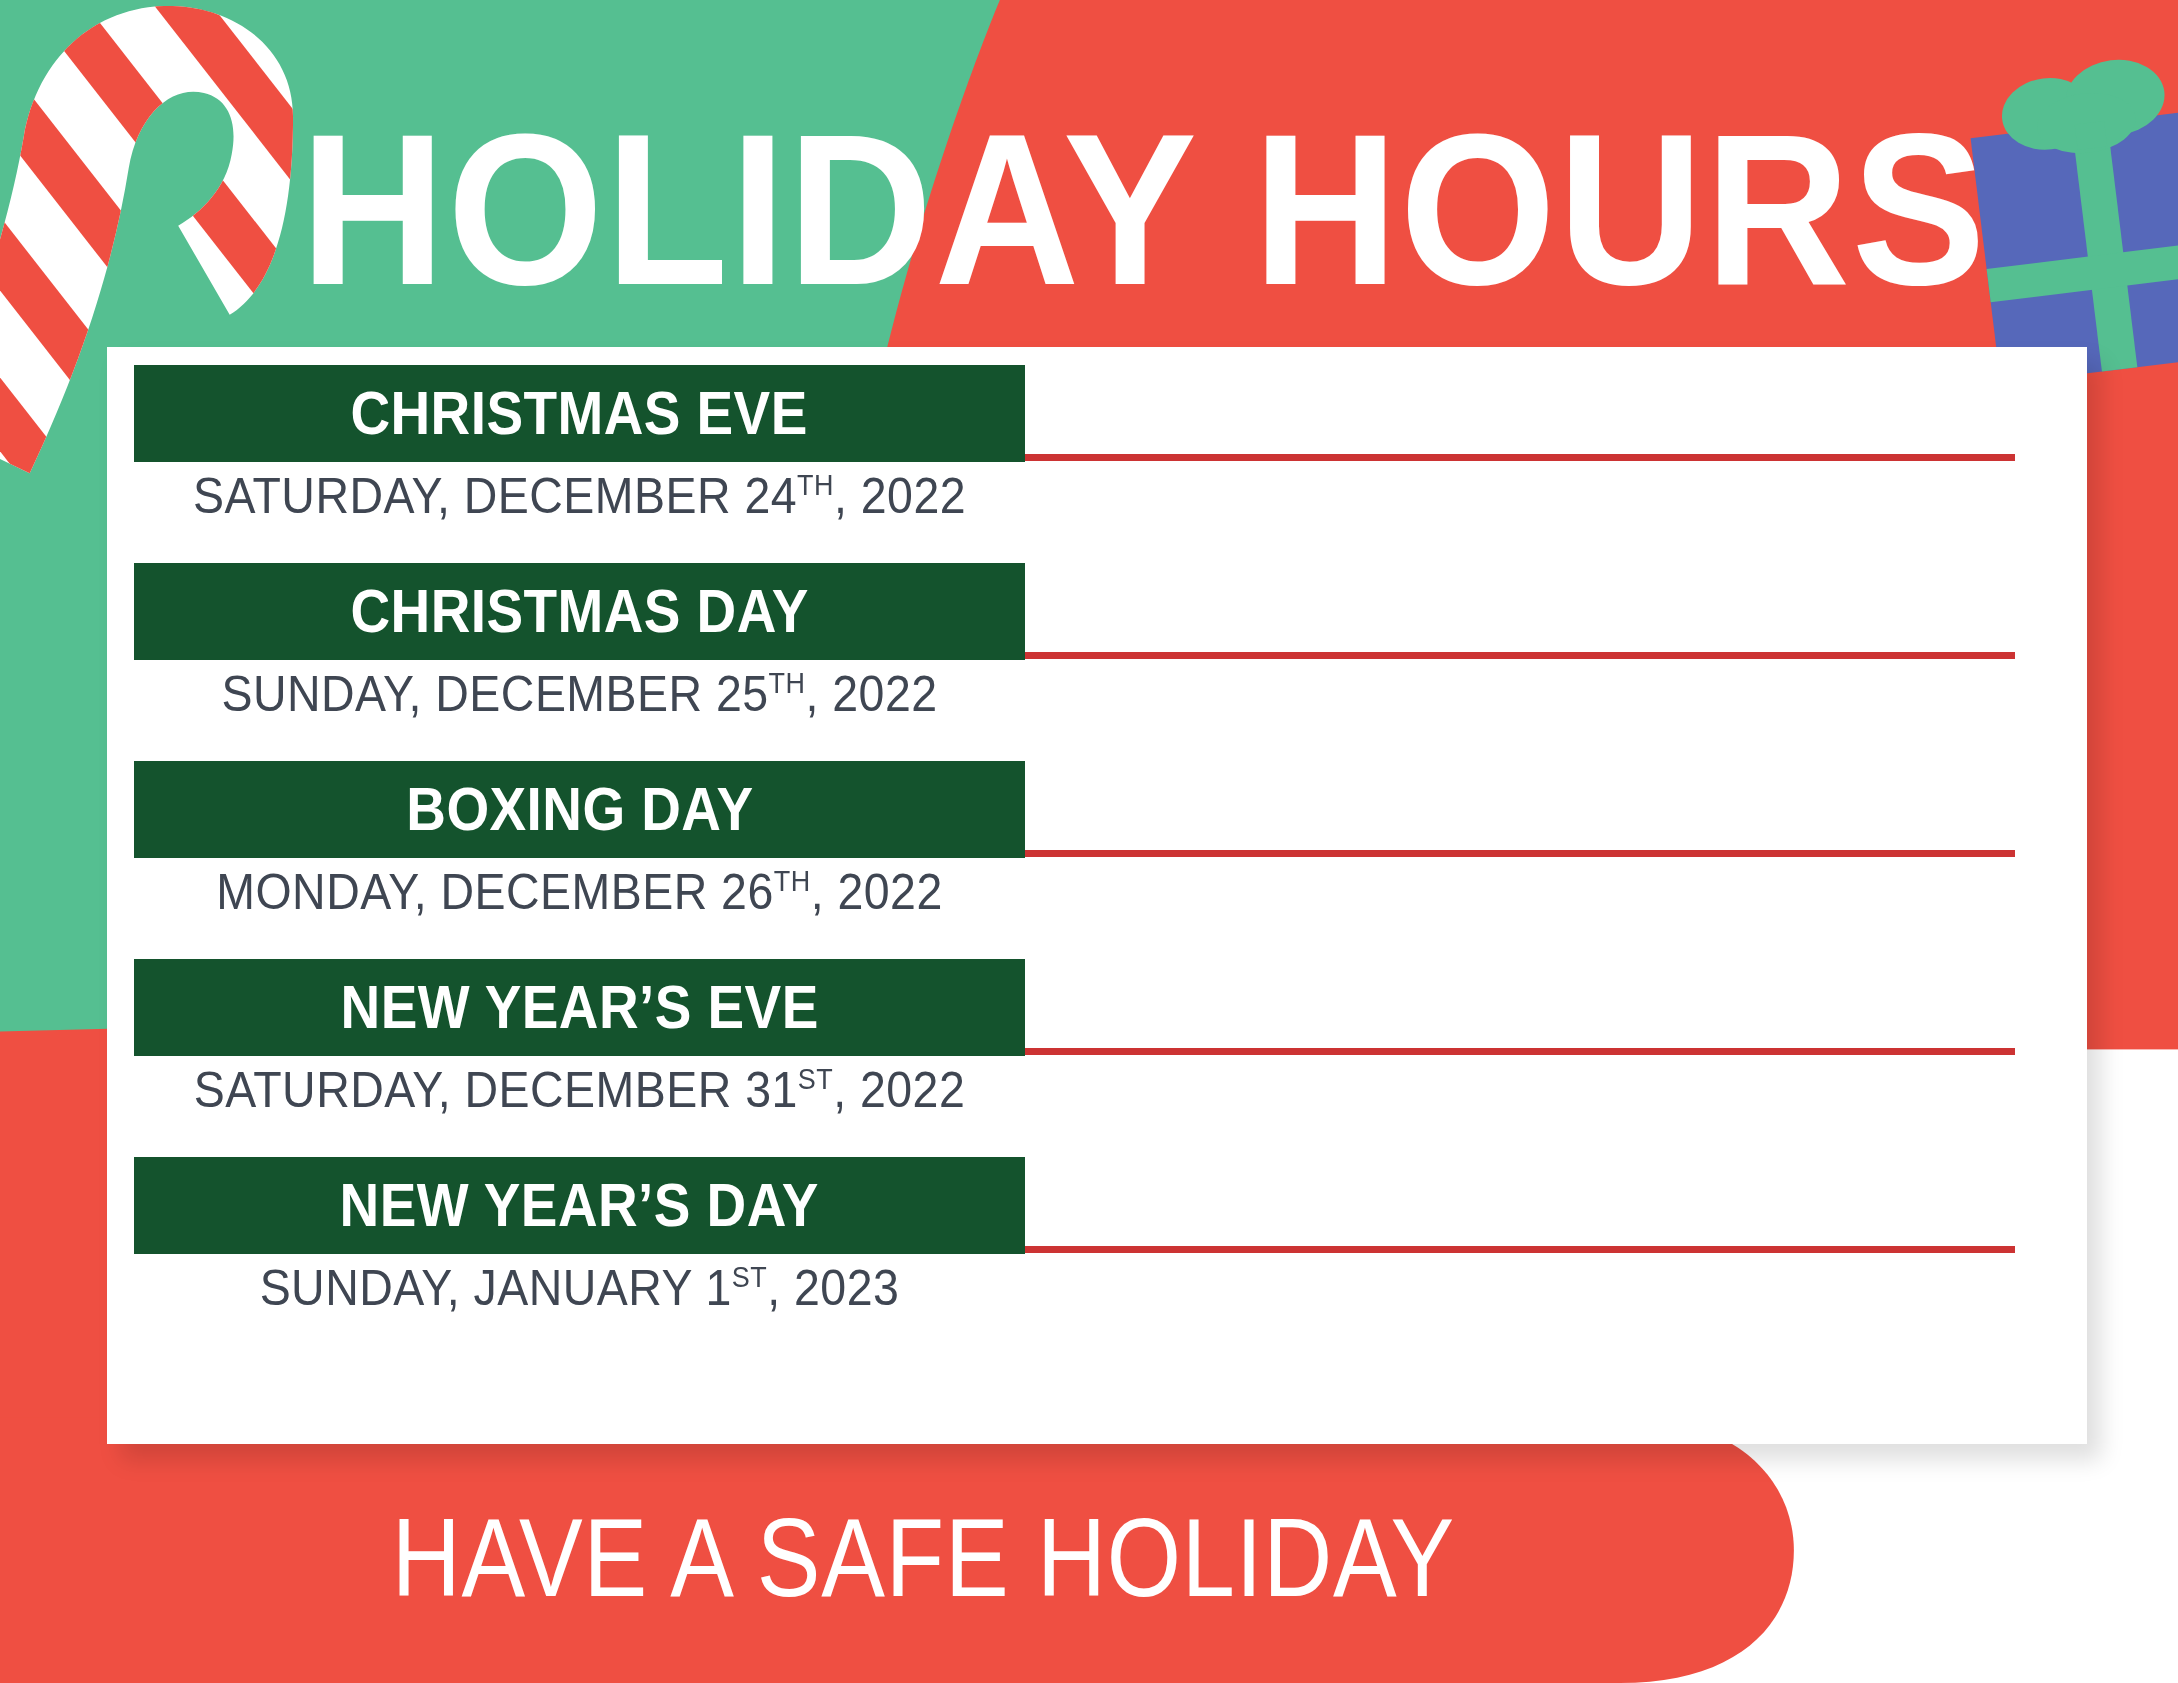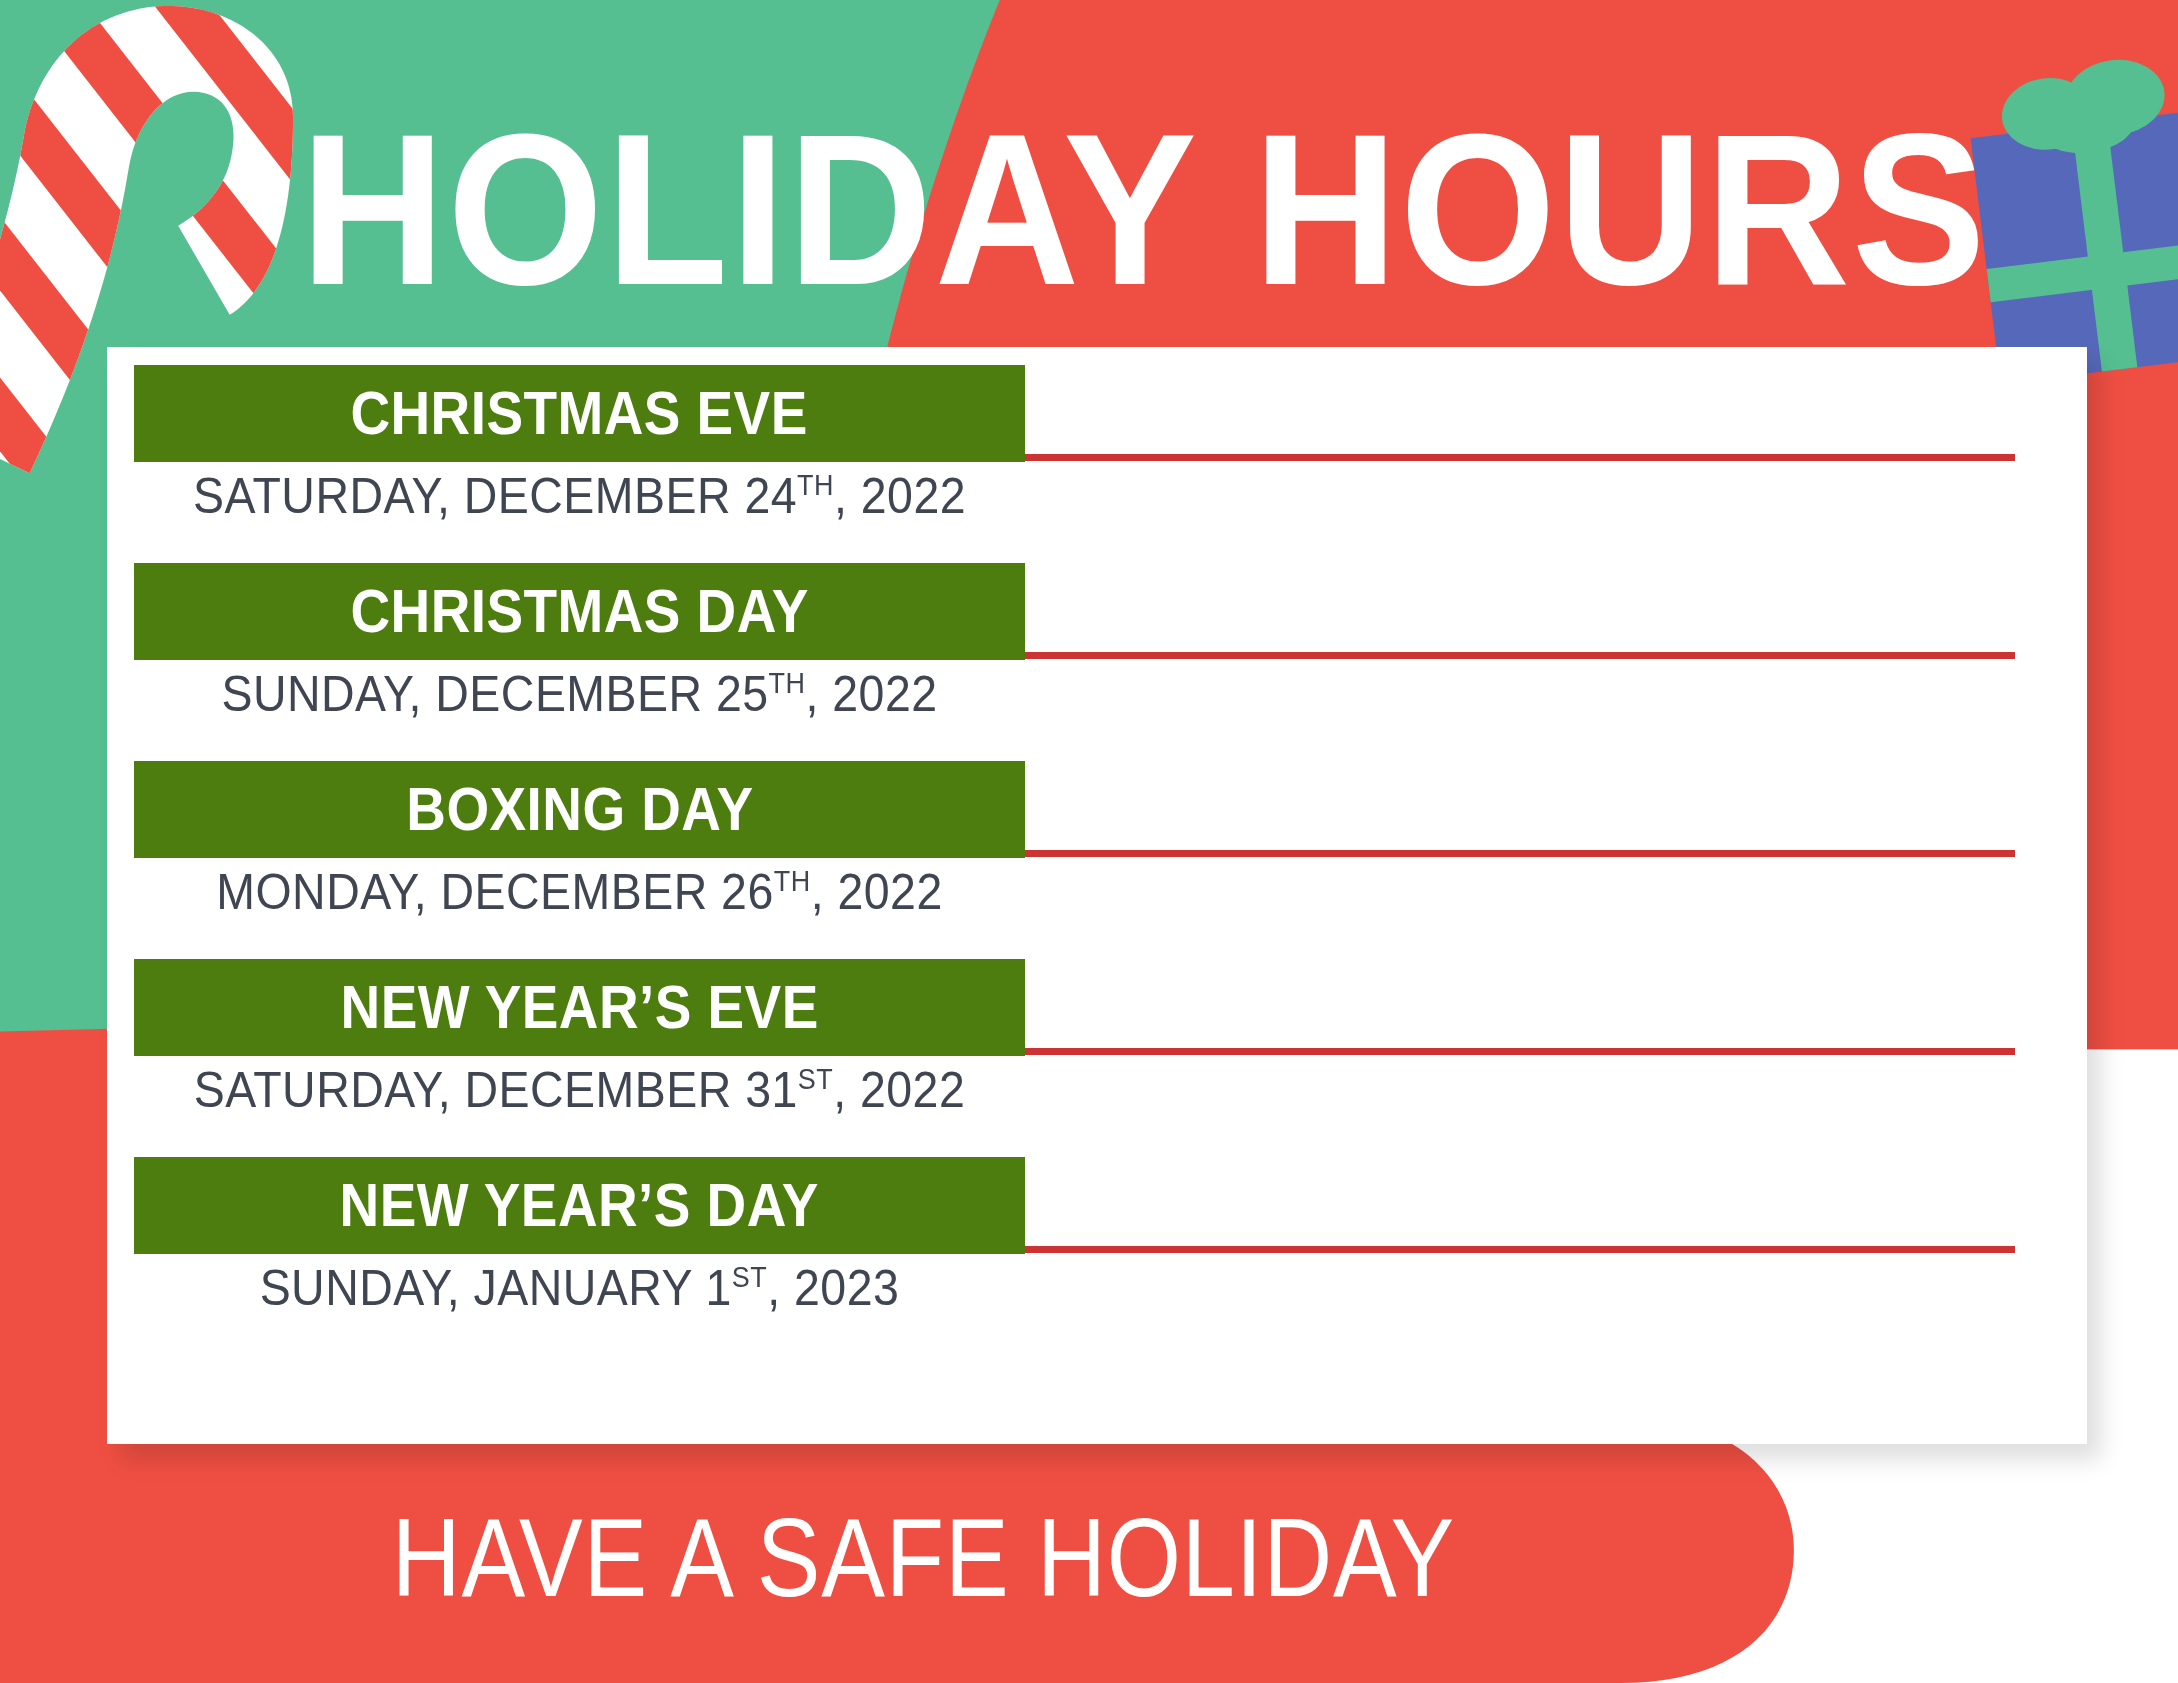--- a/index.html
+++ b/index.html
@@ -62,21 +62,21 @@
   }
 
   .row{ position:absolute; left:0; width:1980px; }
 
   .band{
     position:absolute;
     left:27px;
     top:0;
     width:891px;
     height:97px;
-    background:#4d7c0f;
+    background:#14532d;
     display:flex;
     align-items:center;
     justify-content:center;
   }
   .band-label{
     font-family:"Liberation Sans", sans-serif;
     font-weight:bold;
     font-size:61px;
     line-height:61px;
     color:#ffffff;

